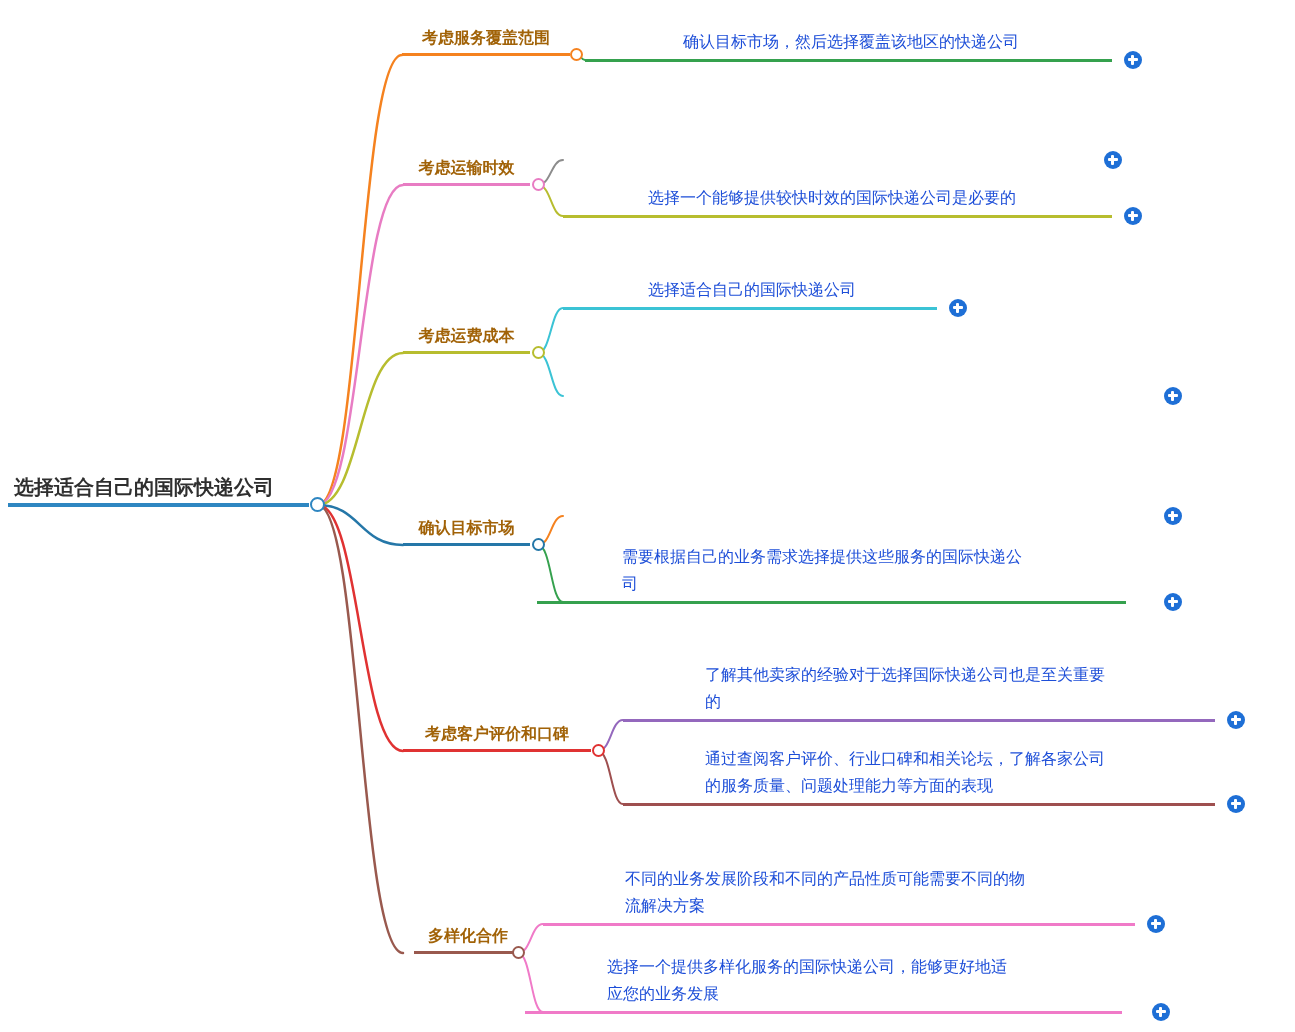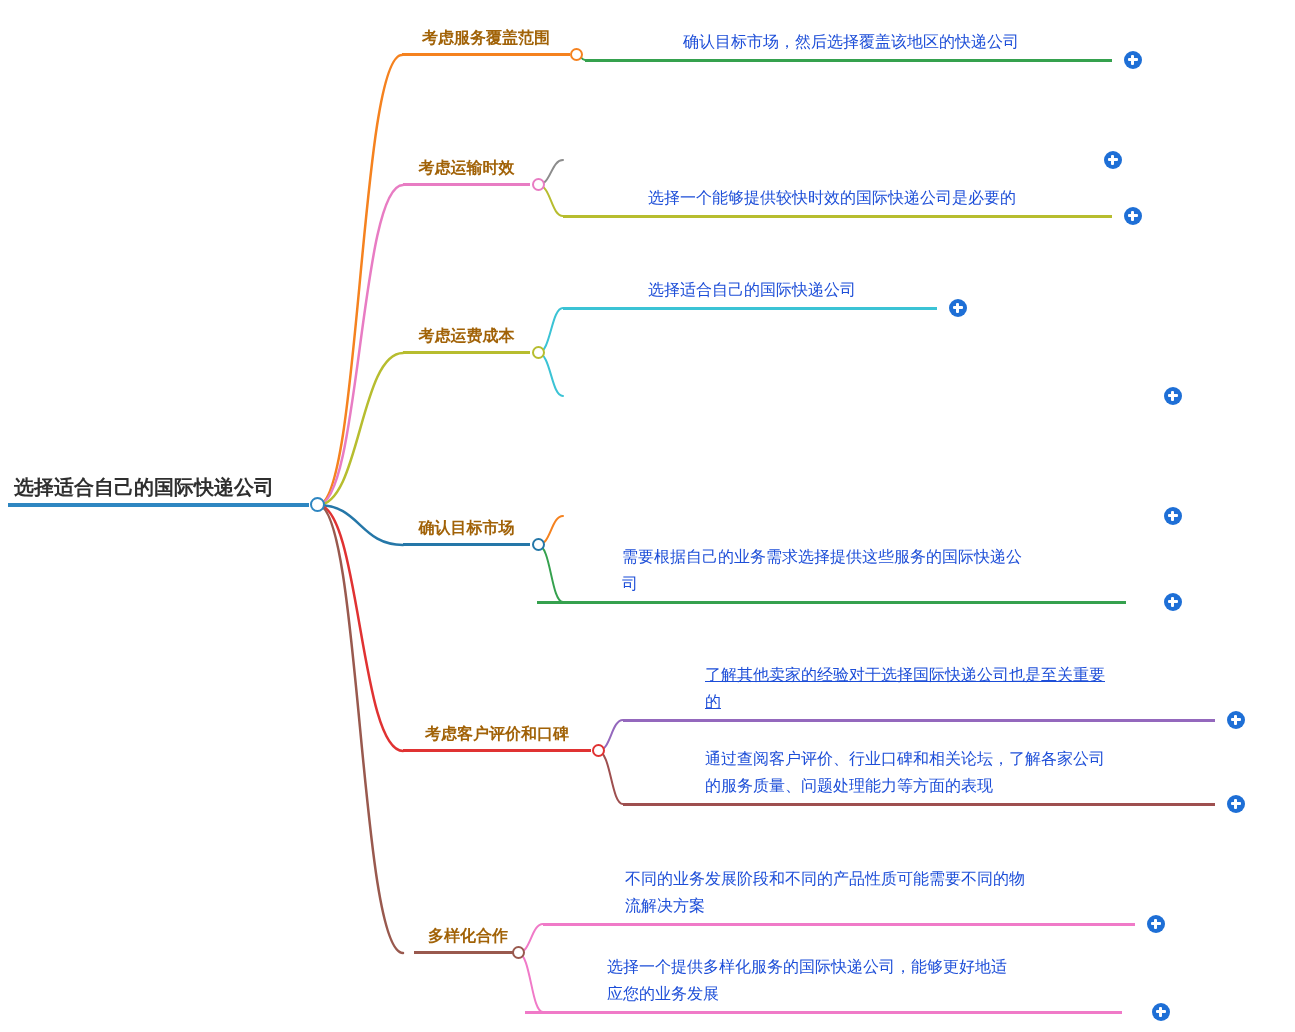--- a/index.html
+++ b/index.html
@@ -85,21 +85,21 @@
   <div class="plus" style="left:1164px;top:387px;"></div>
 
   <div class="node branch bc-steel" style="left:403px;top:516px;width:127px;height:30px;">确认目标市场</div>
   <div class="handle bc-steel" style="left:532px;top:538px;"></div>
   <div class="plus" style="left:1164px;top:507px;"></div>
   <div class="node leaf bc-green" style="left:537px;top:543px;width:589px;height:61px;padding-left:85px;padding-right:94px;">需要根据自己的业务需求选择提供这些服务的国际快递公司</div>
   <div class="plus" style="left:1164px;top:593px;"></div>
 
   <div class="node branch bc-red" style="left:403px;top:722px;width:188px;height:30px;">考虑客户评价和口碑</div>
   <div class="handle bc-red" style="left:592px;top:744px;"></div>
-  <div class="node leaf bc-purple" style="left:623px;top:661px;width:592px;height:61px;padding-left:82px;padding-right:100px;text-decoration:underline;">了解其他卖家的经验对于选择国际快递公司也是至关重要的</div>
+  <div class="node leaf bc-purple" style="left:623px;top:661px;width:592px;height:61px;padding-left:82px;padding-right:100px;">了解其他卖家的经验对于选择国际快递公司也是至关重要的</div>
   <div class="plus" style="left:1227px;top:711px;"></div>
   <div class="node leaf bc-maroon" style="left:623px;top:745px;width:592px;height:61px;padding-left:82px;padding-right:98px;">通过查阅客户评价、行业口碑和相关论坛，了解各家公司的服务质量、问题处理能力等方面的表现</div>
   <div class="plus" style="left:1227px;top:795px;"></div>
 
   <div class="node branch bc-brown" style="left:414px;top:924px;width:108px;height:30px;">多样化合作</div>
   <div class="handle bc-brown" style="left:512px;top:946px;"></div>
   <div class="node leaf bc-leafpink" style="left:543px;top:865px;width:592px;height:61px;padding-left:82px;padding-right:98px;">不同的业务发展阶段和不同的产品性质可能需要不同的物流解决方案</div>
   <div class="plus" style="left:1147px;top:915px;"></div>
   <div class="node leaf bc-leafpink" style="left:525px;top:953px;width:597px;height:61px;padding-left:82px;padding-right:103px;">选择一个提供多样化服务的国际快递公司，能够更好地适应您的业务发展</div>
   <div class="plus" style="left:1152px;top:1003px;"></div>

